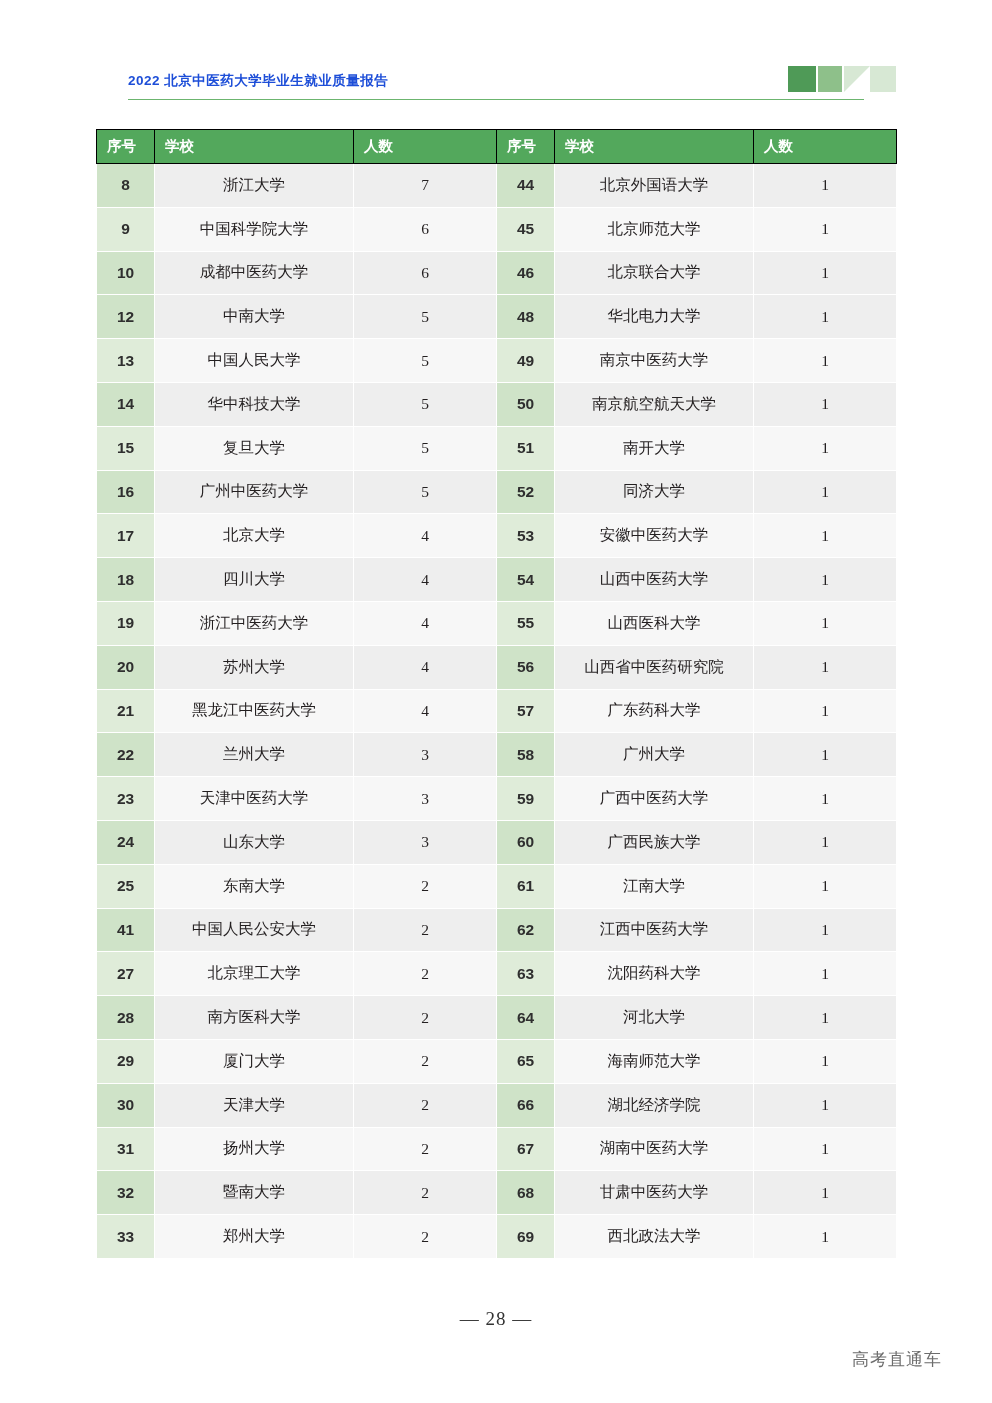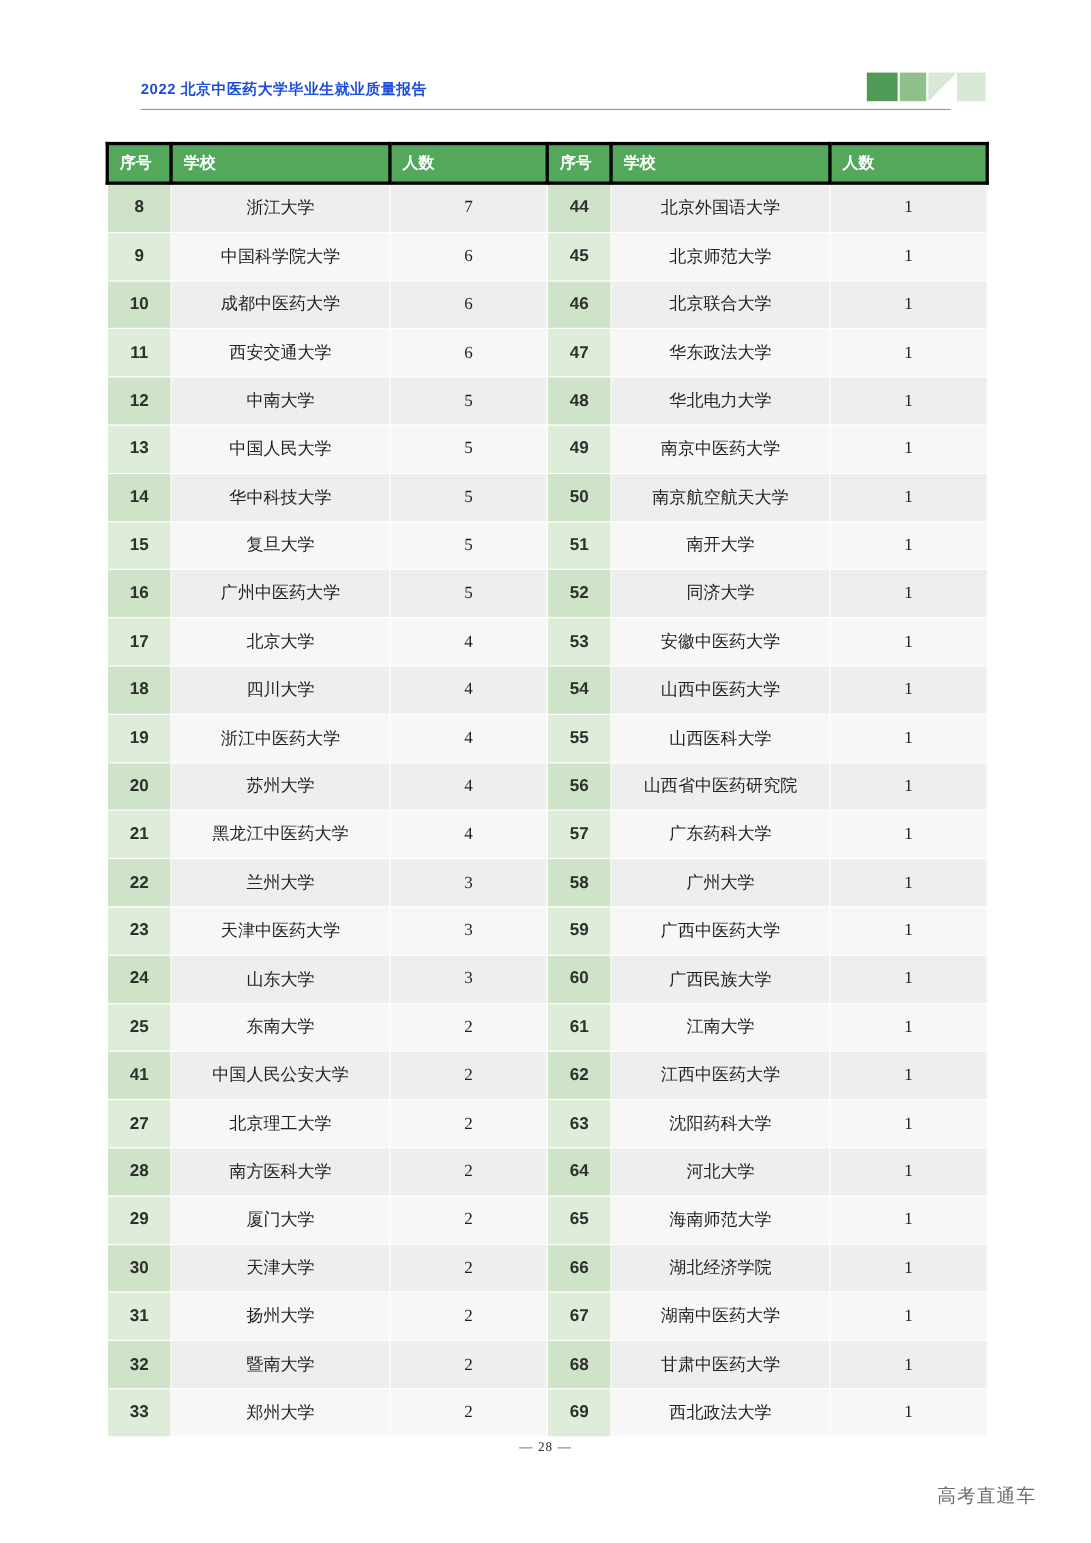--- a/index.html
+++ b/index.html
@@ -107,21 +107,21 @@
 
   table.data th {
     background: #53a85c;
     color: #ffffff;
     font-family: "Liberation Sans", "DejaVu Sans", sans-serif;
     font-weight: bold;
     font-size: 14.5px;
     height: 33px;
     padding: 0 0 0 10px;
     text-align: left;
-    border: 3px solid #000000;
+    border: 1px solid #000000;
   }
   table.data td {
     height: 42.8px;
     font-size: 15.5px;
     text-align: center;
     border: 1px solid #ffffff;
     padding: 0;
   }
   td.no {
     font-family: "Liberation Sans", "DejaVu Sans", sans-serif;
@@ -135,21 +135,21 @@
   tr.odd td.name, tr.odd td.cnt   { background: #eeeeee; font-family: Liberation Serif, serif; }
   tr.even td.name, tr.even td.cnt { background: #f7f7f7; }
 
   
   .page-number {
     position: absolute;
     left: 0;
     top: 1308px;
     width: 992px;
     text-align: center;
-    font-size: 12px;
+    font-size: 19px;
     color: #333;
     letter-spacing: 1px;
   }
   .watermark {
     position: absolute;
     right: 50px;
     top: 1348px;
     font-family: "Liberation Sans", "DejaVu Sans", sans-serif;
     font-size: 17px;
     color: #6c6c6c;
@@ -211,28 +211,20 @@
             <td class="cnt">1</td>
           </tr>
           <tr class="odd">
             <td class="no">10</td>
             <td class="name">成都中医药大学</td>
             <td class="cnt">6</td>
             <td class="no">46</td>
             <td class="name">北京联合大学</td>
             <td class="cnt">1</td>
           </tr>
-          <tr class="even">
-            <td class="no">11</td>
-            <td class="name">西安交通大学</td>
-            <td class="cnt">6</td>
-            <td class="no">47</td>
-            <td class="name">华东政法大学</td>
-            <td class="cnt">1</td>
-          </tr>
           <tr class="odd">
             <td class="no">12</td>
             <td class="name">中南大学</td>
             <td class="cnt">5</td>
             <td class="no">48</td>
             <td class="name">华北电力大学</td>
             <td class="cnt">1</td>
           </tr>
           <tr class="even">
             <td class="no">13</td>

